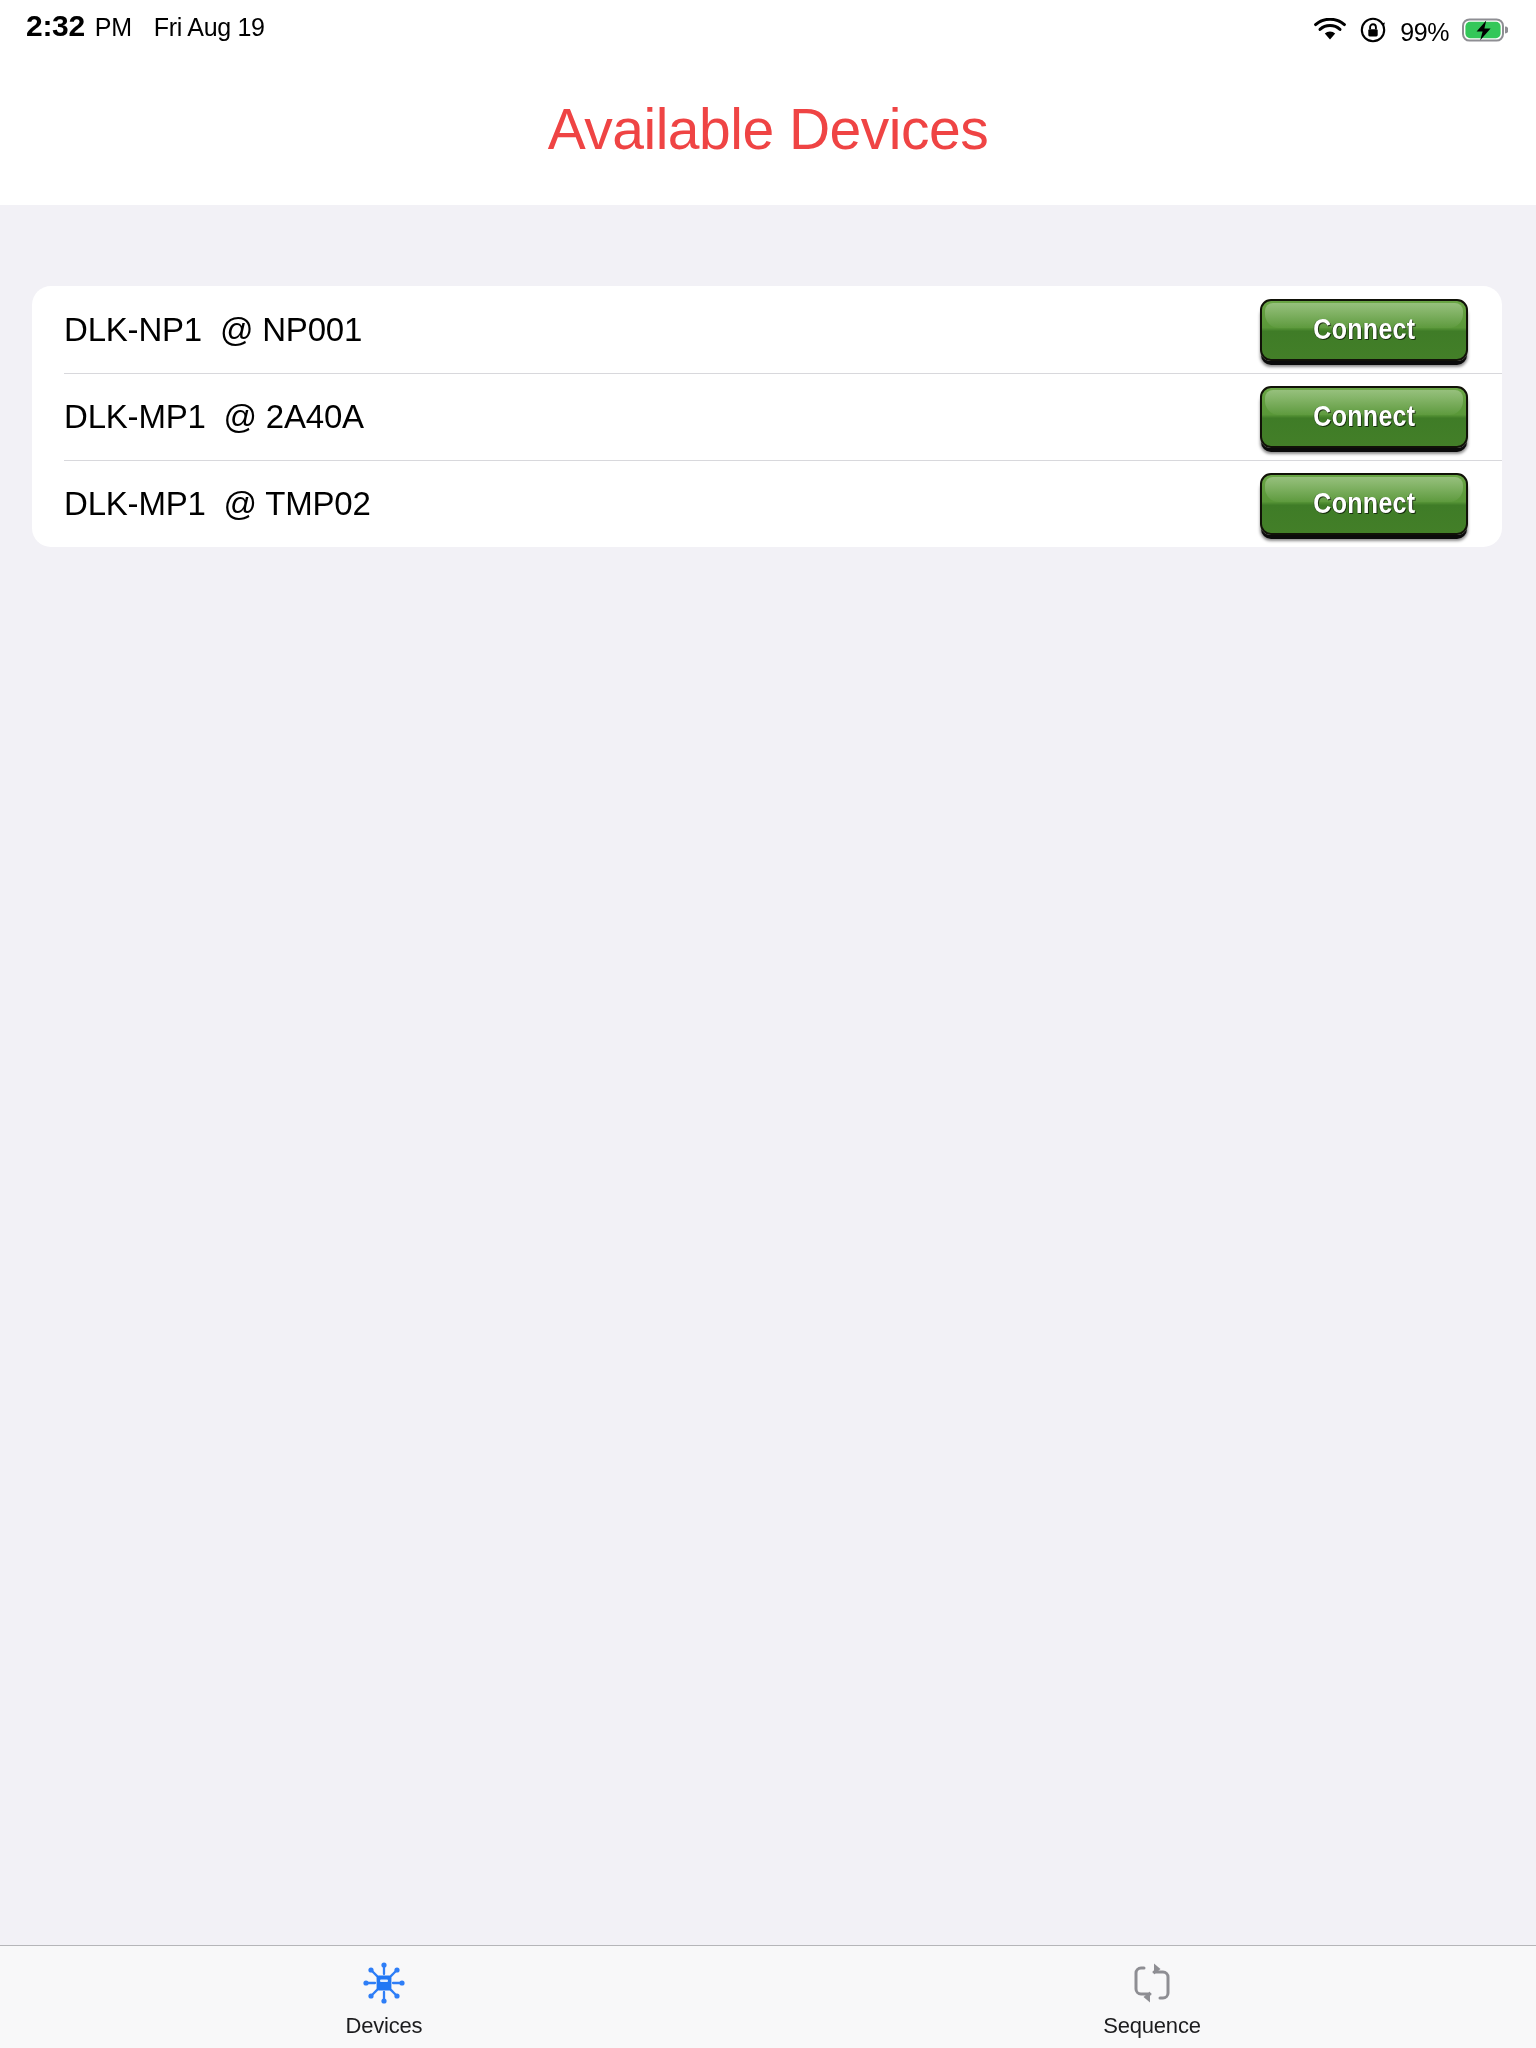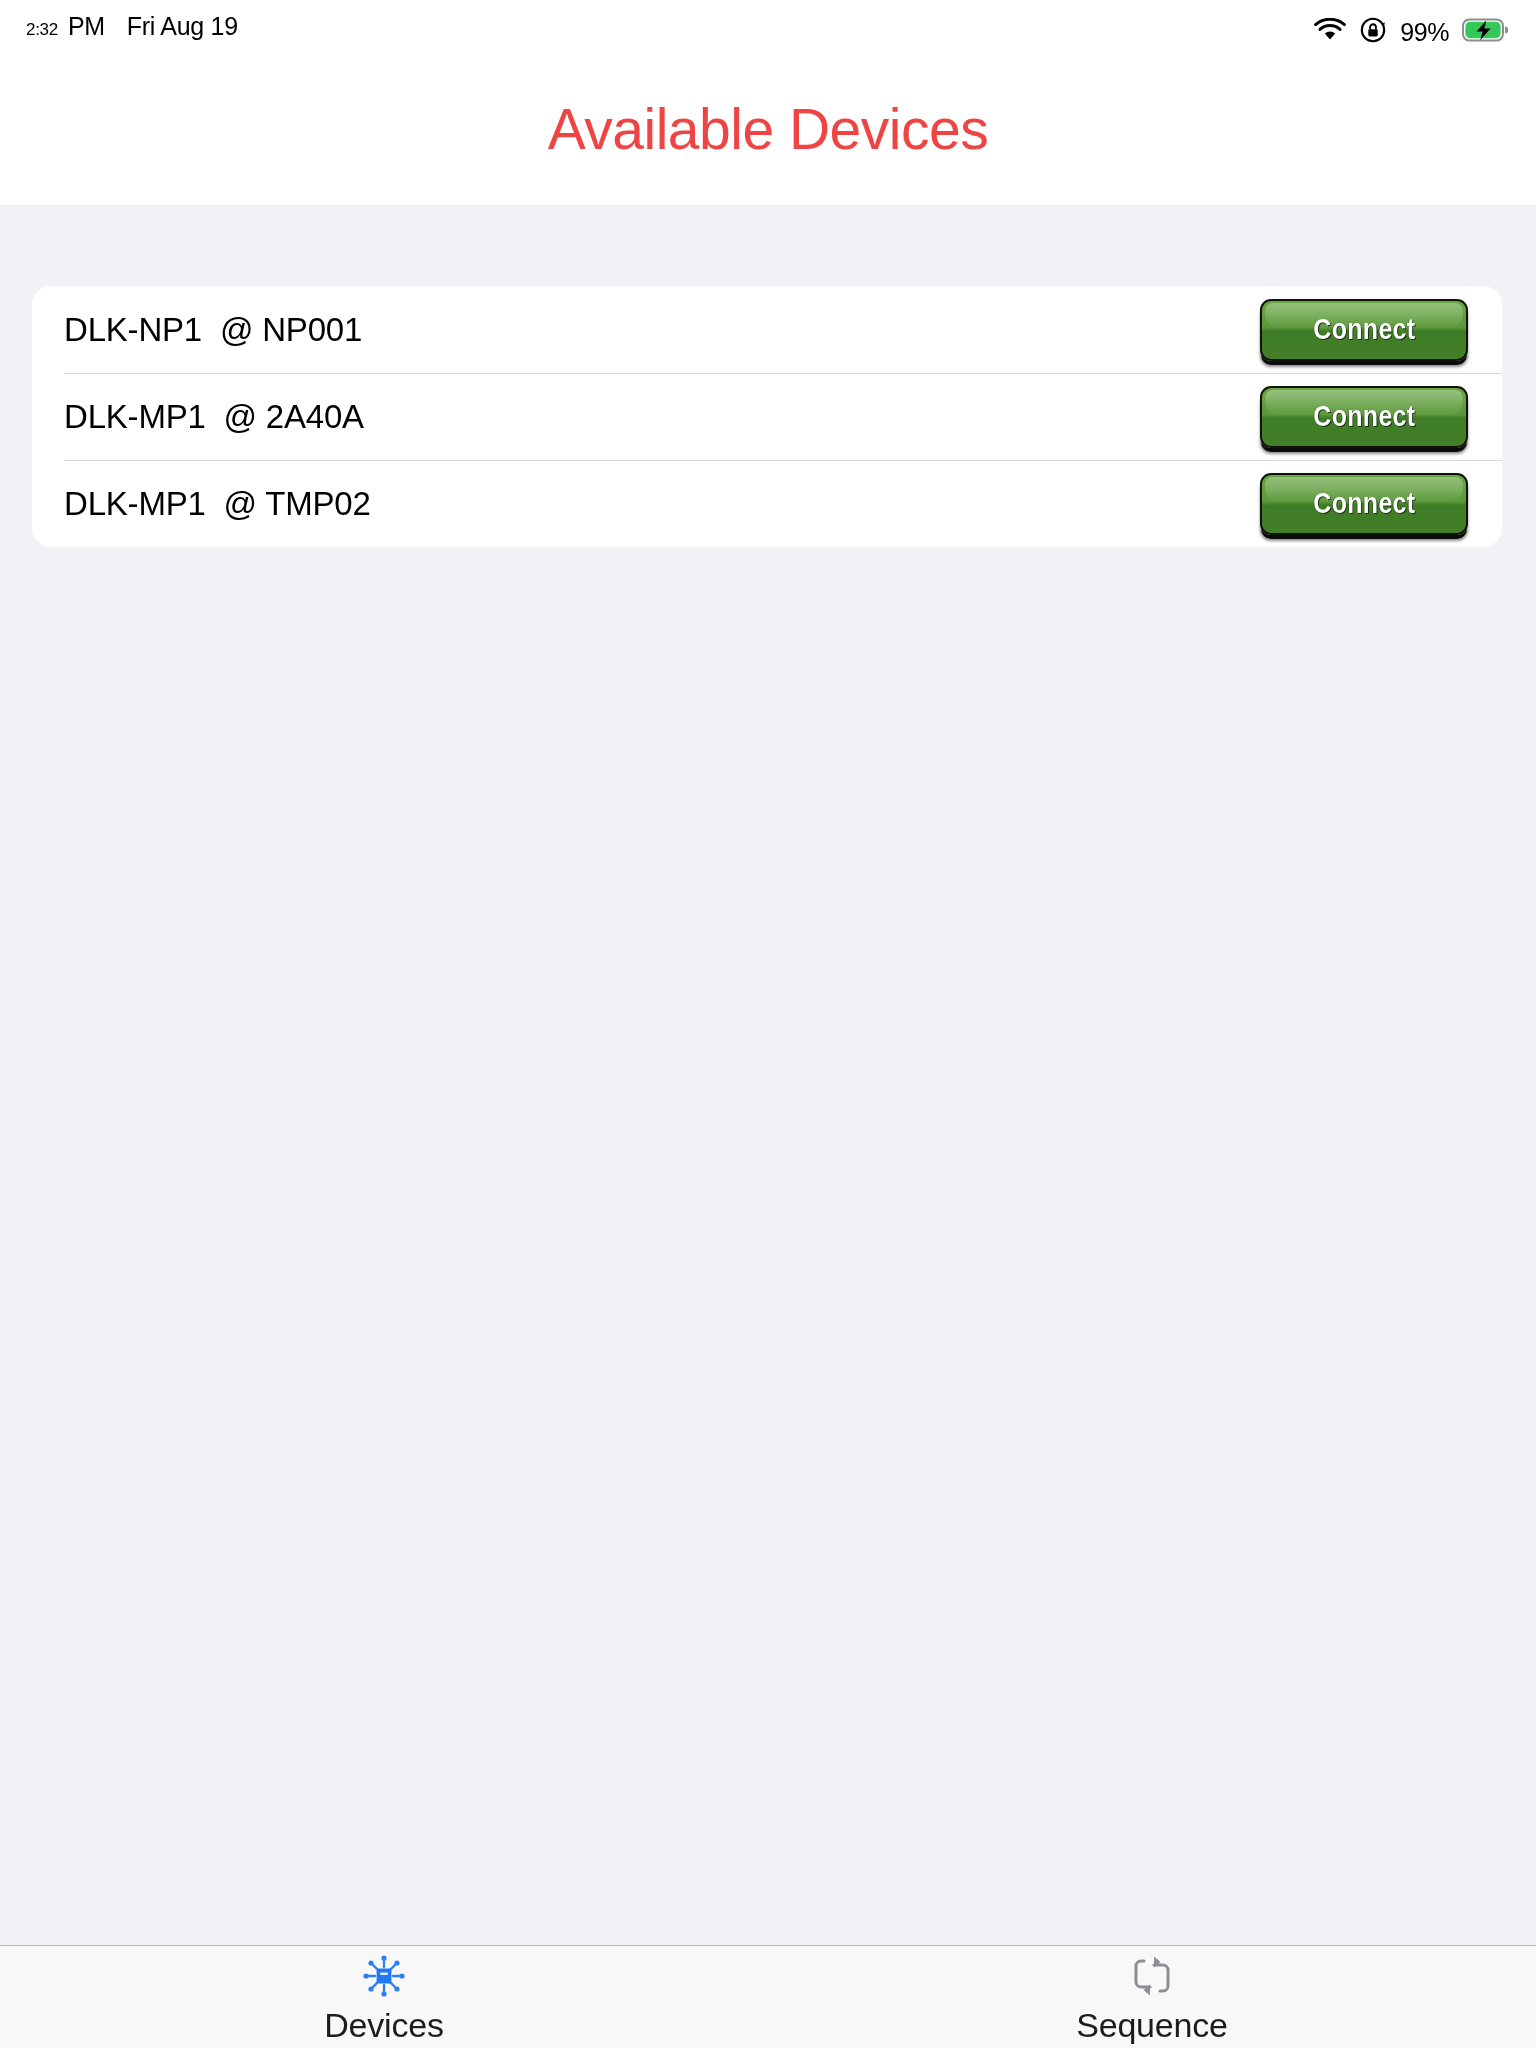--- a/index.html
+++ b/index.html
@@ -13,21 +13,21 @@
   }
 
   
   .statusbar{
     position:absolute; top:0; left:0; width:1536px; height:52px;
     background:#ffffff;
     display:flex; align-items:center; justify-content:space-between;
     padding:0 28px 0 26px;
   }
   .sb-left{ display:flex; align-items:baseline; }
-  .sb-time{ font-size:17px; color:#000; letter-spacing:-0.3px; font-weight:400; }
+  .sb-time{ font-size:30px; color:#000; letter-spacing:-0.3px; font-weight:700; }
   .sb-ampm{ font-size:25px; color:#000; margin-left:10px; letter-spacing:-0.3px;}
   .sb-date{ font-size:25px; color:#000; margin-left:22px; letter-spacing:-0.3px;}
   .sb-right{ display:flex; align-items:center; gap:13px;margin-top:12px; }
   .sb-pct{ font-size:25px; color:#000; letter-spacing:-0.4px; }
   .ic{ display:block; }
 
   
   .header{
     position:absolute; top:52px; left:0; width:1536px; height:153px;
     background:#ffffff;
@@ -96,21 +96,21 @@
     position:absolute; left:0; bottom:0; width:1536px; height:103px;
     background:#f8f8f9;
     border-top:1px solid #b5b5b8;
     display:flex;
   }
   .tab{
     flex:1; display:flex; flex-direction:column;
     align-items:center; justify-content:center; gap:7px;
     cursor:pointer; padding-top:4px;
   }
-  .tab-label{ font-size:34px; color:#1c1c1e; letter-spacing:-0.2px; }
+  .tab-label{ font-size:22px; color:#1c1c1e; letter-spacing:-0.2px; }
   .tab.active .tab-label{ color:#1c1c1e; }
   .tab-icon{ width:50px; height:46px; display:flex; align-items:center; justify-content:center; }
 </style>
 </head>
 <body>
 
 <div class="statusbar">
   <div class="sb-left">
     <span class="sb-time">2:32</span>
     <span class="sb-ampm">PM</span>

